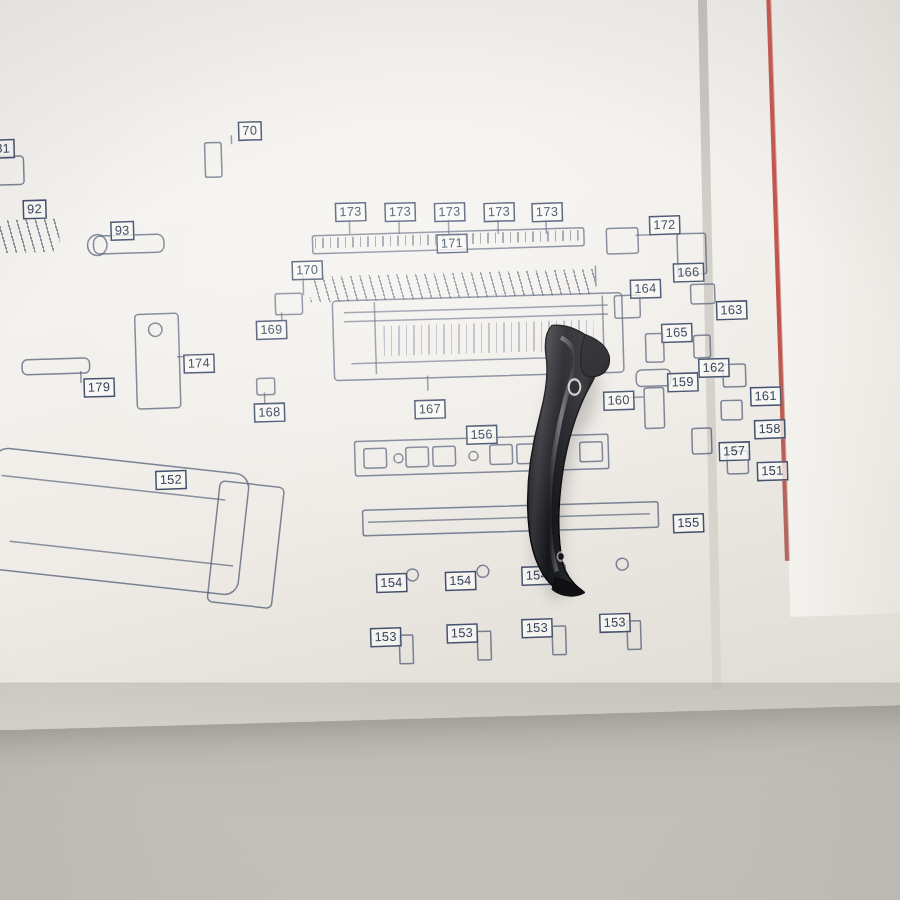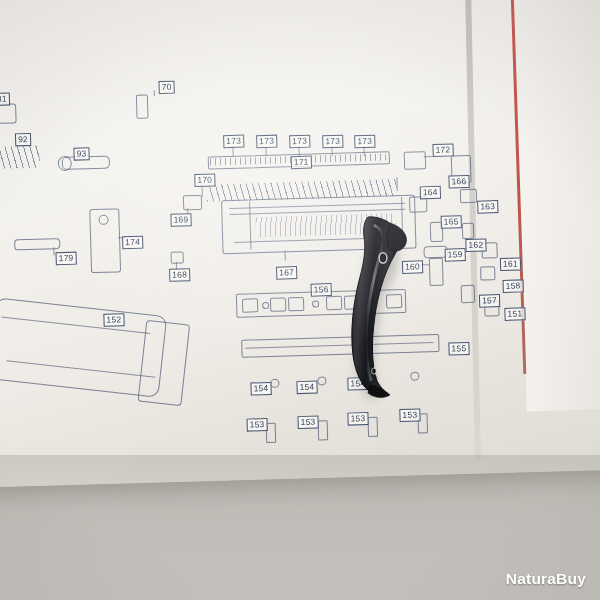--- a/index.html
+++ b/index.html
@@ -362,17 +362,14 @@
 
     <ellipse cx="44" cy="156" rx="3" ry="3.6" fill="#d8d5cf" opacity=".6"></ellipse>
     <ellipse cx="44" cy="156" rx="1.8" ry="2.2" fill="#151517"></ellipse>
 
     <path d="M40 170 C48 172 56 176 60 180 C54 184 44 183 38 178 Z" fill="#101013" stroke="#08080a" stroke-width=".6"></path>
   </svg>
 
   <div class="vignette"></div>
   <div class="table-shadow"></div>
 
-  <div class="nb-wrap">
-    <div class="naturabuy">NaturaBuy</div>
-  </div>
 
 </div>
 
 </body></html>

